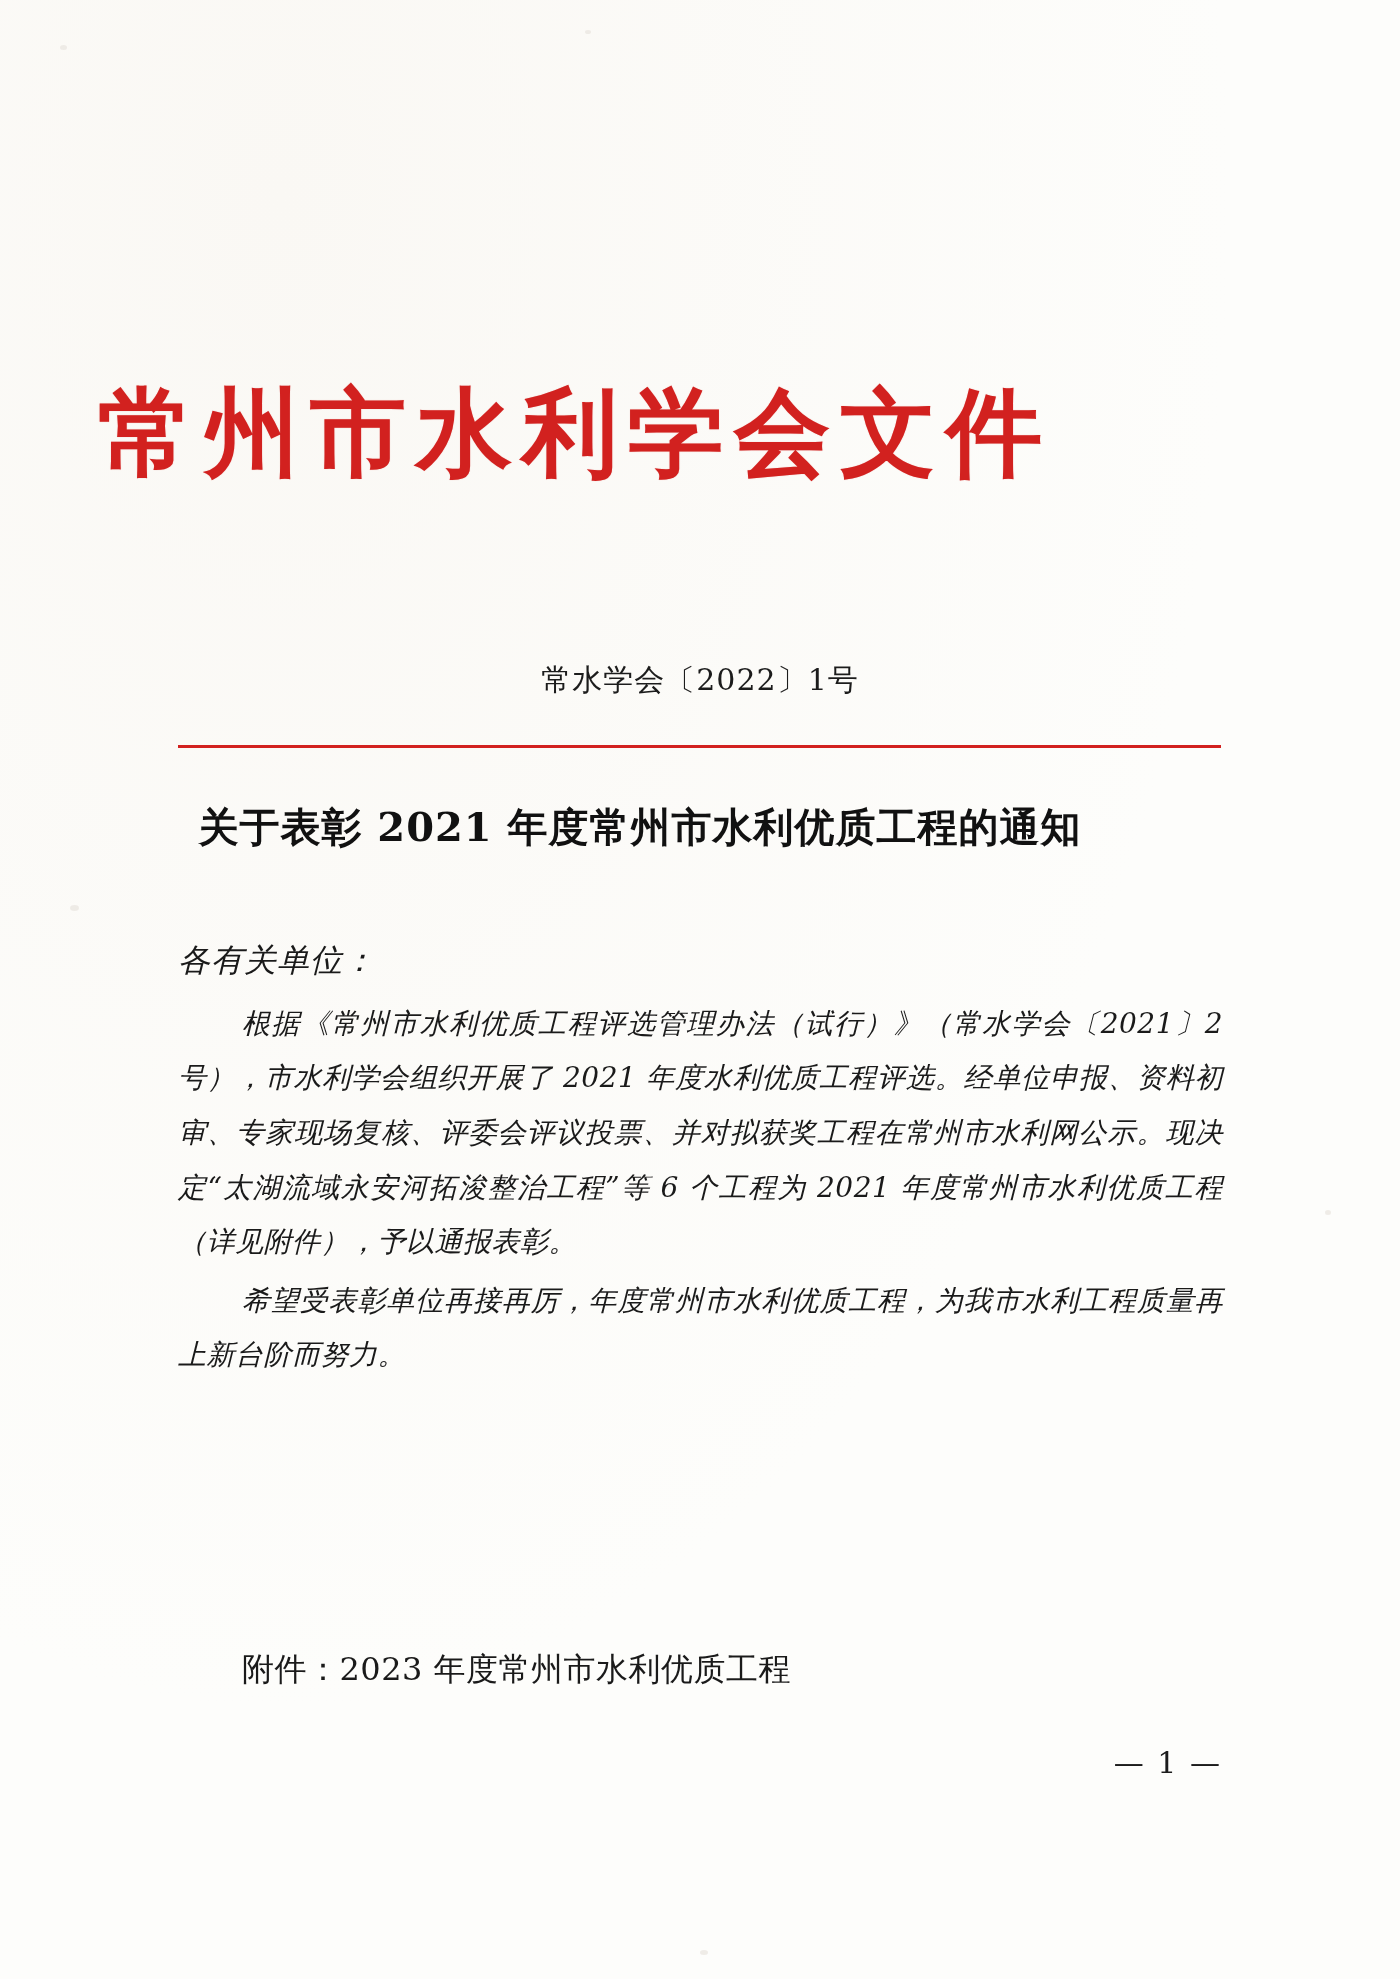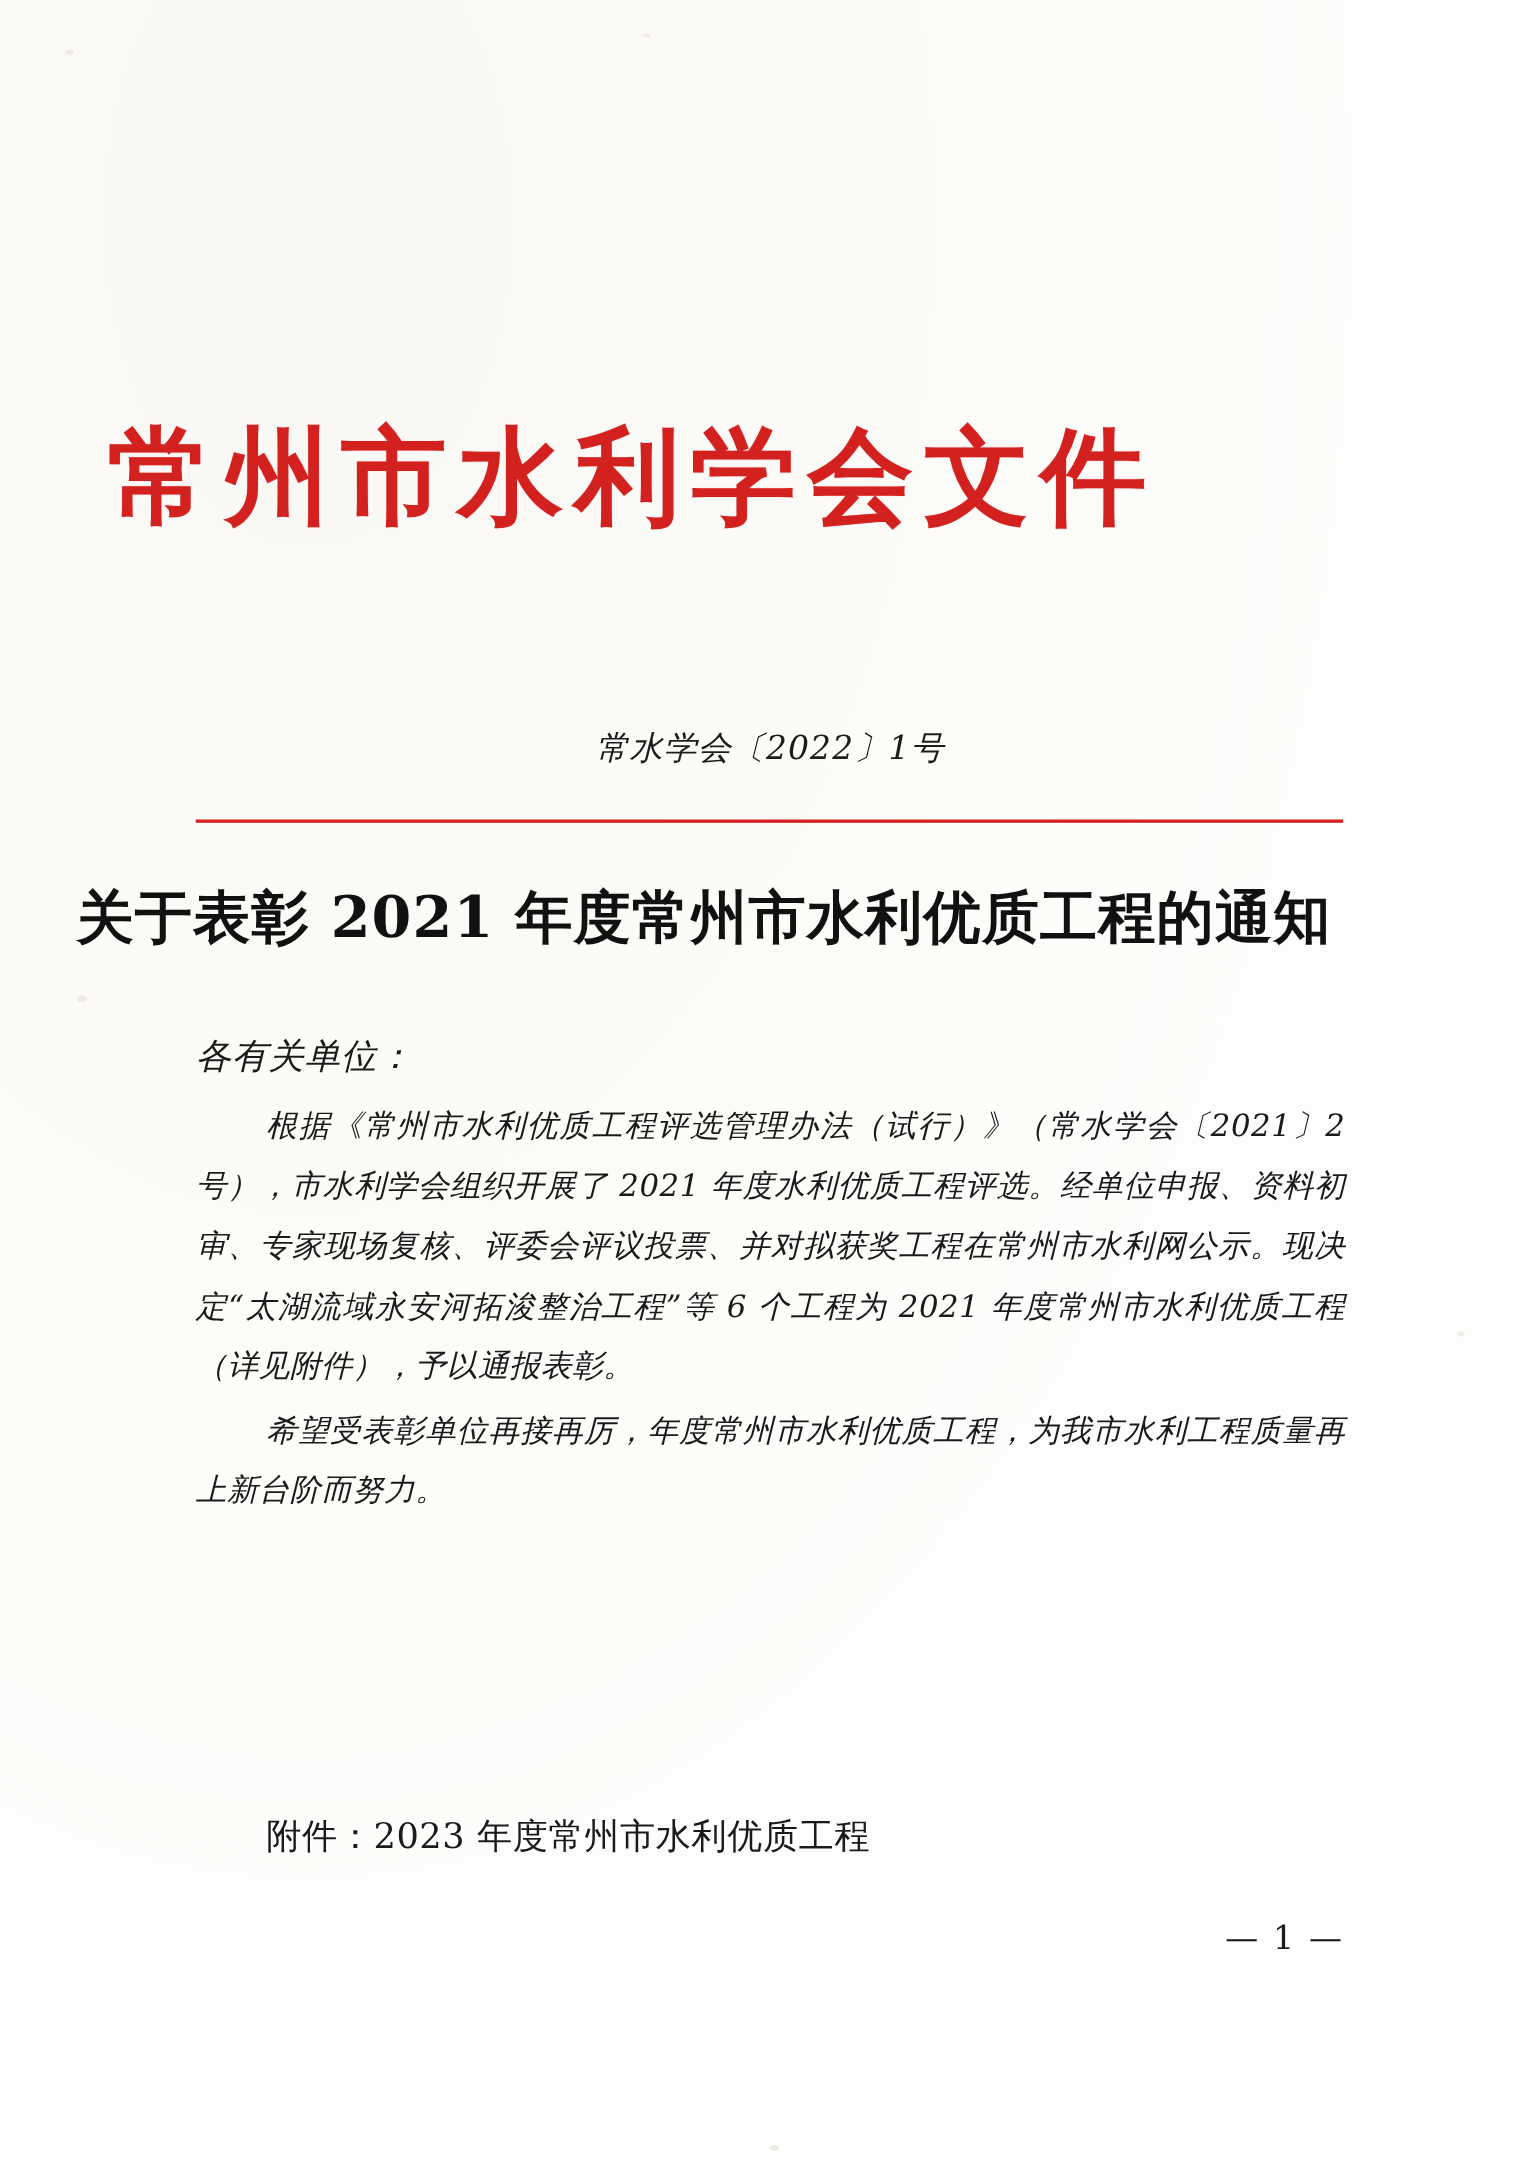--- a/index.html
+++ b/index.html
@@ -66,41 +66,40 @@
   
   .docnum {
     position: absolute;
     left: 0;
     top: 660px;
     width: 1400px;
     text-align: center;
     font-size: 30px;
     letter-spacing: 1px;
     color: #1c1c1c;
-    font-style: italic;
   }
 
   
   .red-rule {
     position: absolute;
     left: 178px;
     top: 745px;
     width: 1043px;
     height: 3px;
     background: #d2211f;
   }
 
   
   .doc-title {
     position: absolute;
     left: 0;
     top: 800px;
     width: 1280px;
     text-align: center;
-    font-size: 52px;
+    font-size: 40px;
     font-weight: bold;
     letter-spacing: 1px;
     color: #111;
   }
 
   
   .body-block {
     position: absolute;
     left: 178px;
     top: 930px;

